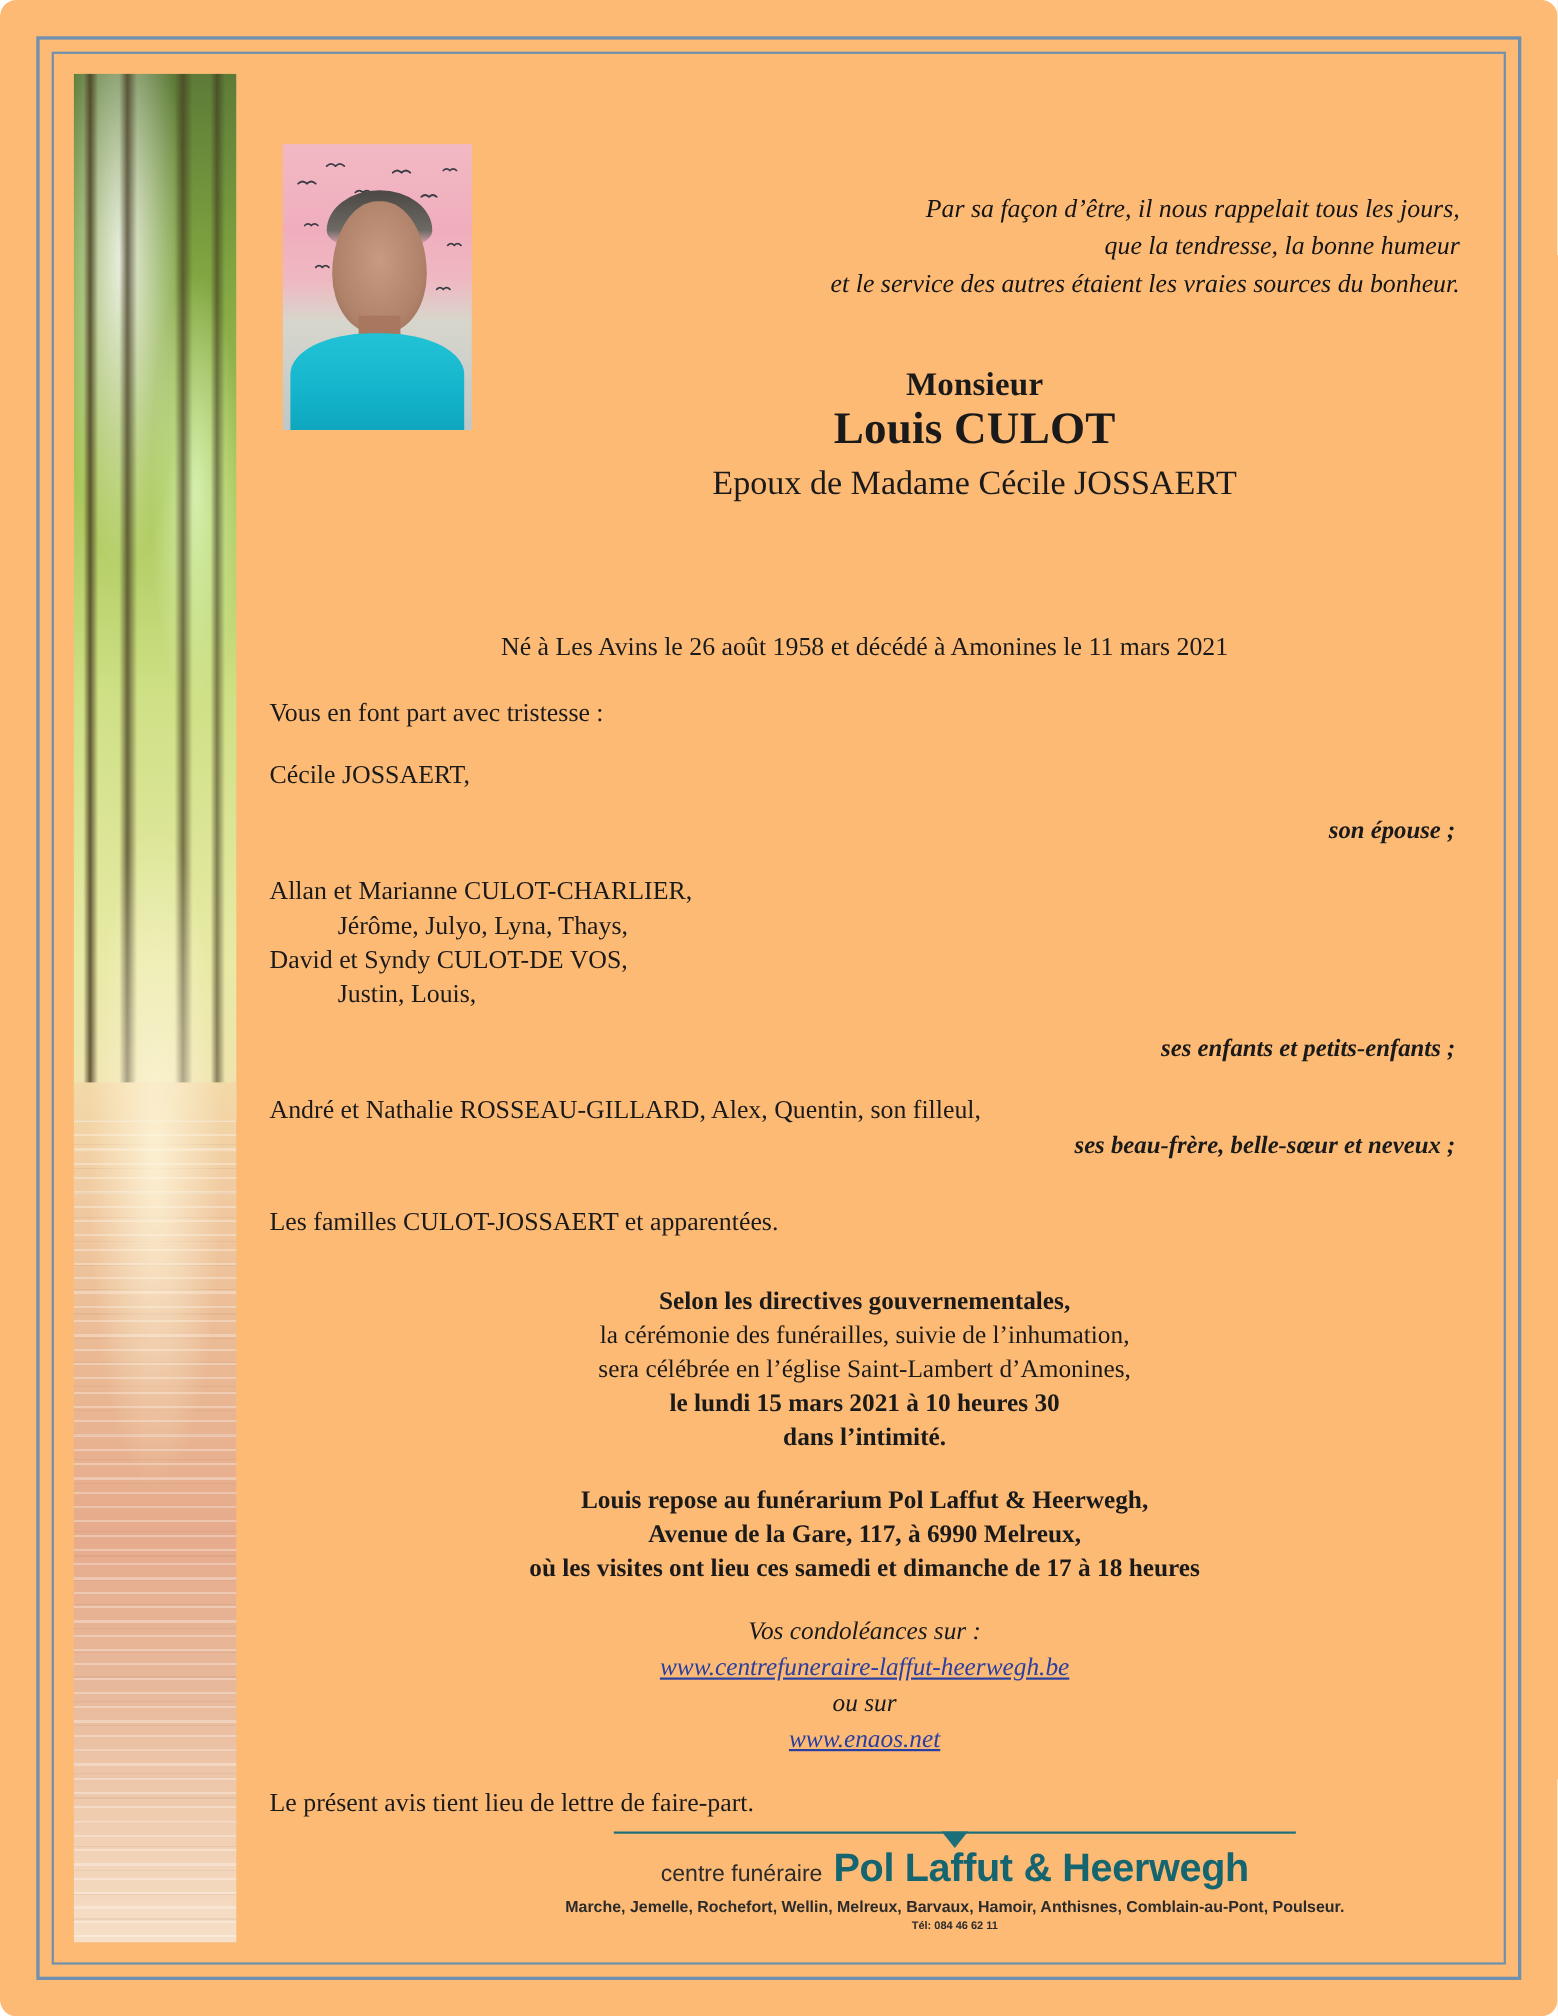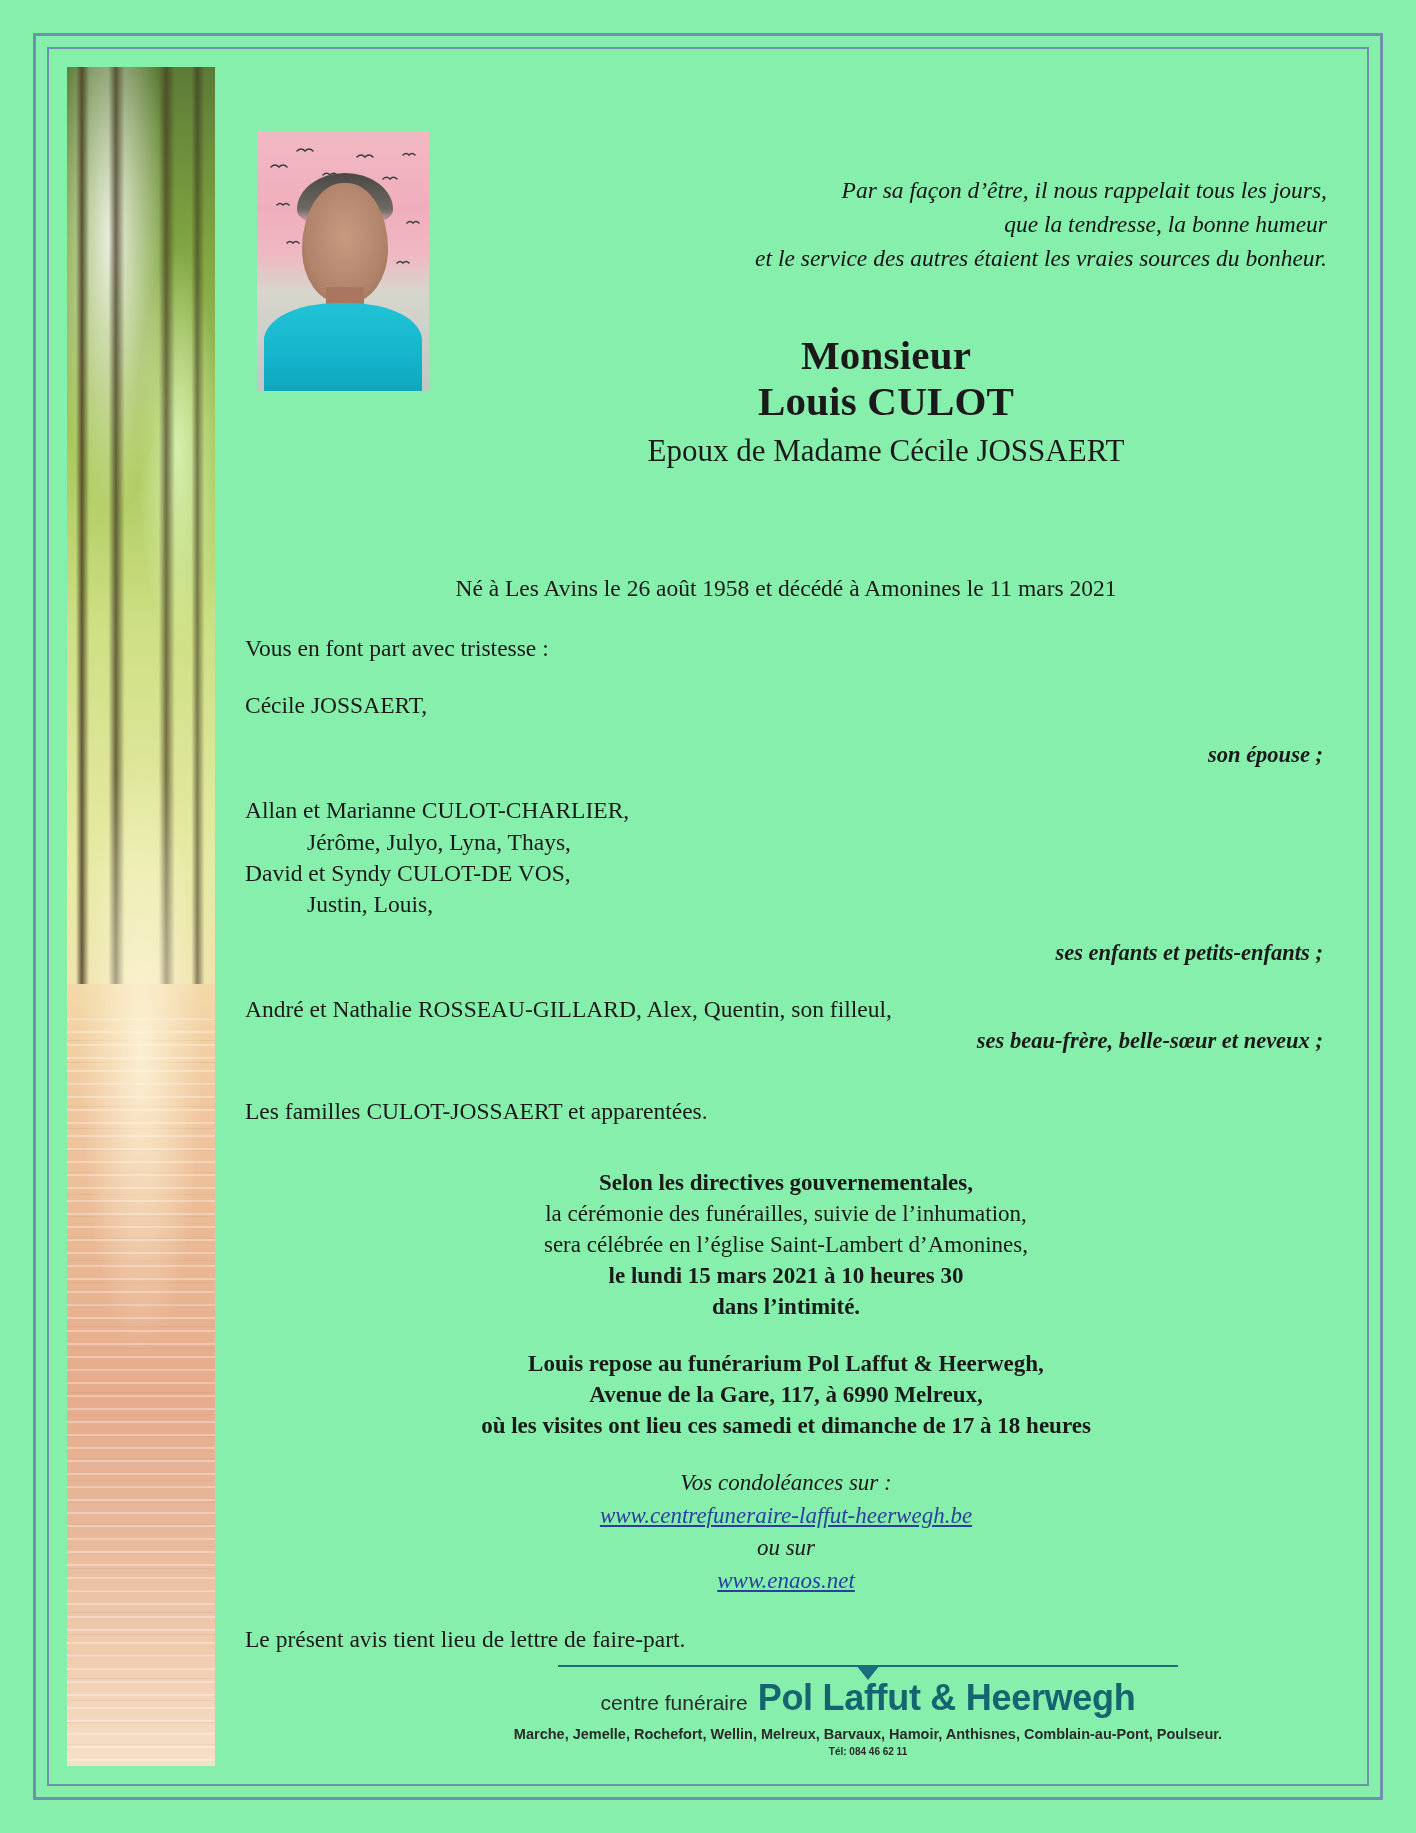--- a/index.html
+++ b/index.html
@@ -12,23 +12,24 @@
     height: 1833px;
     font-family: "Liberation Serif", serif;
     color: #1a1a1a;
     overflow: hidden;
   }
 
   .page {
     position: relative;
     width: 1416px;
     height: 1833px;
-    background: #86efac;
+    background: #fdba74;
     box-sizing: border-box;
     padding: 17px 36px;
+    border-radius: 15px;
   }
 
   
   .frame-outer {
     position: absolute;
     left: 33px;
     top: 33px;
     right: 33px;
     bottom: 33px;
     border: 3px solid #6f90ae;
@@ -189,21 +190,21 @@
   
   .name-block {
     position: absolute;
     left: 230px;
     right: 34px;
     top: 278px;
     text-align: center;
   }
   .name-block .title-mr {
     font-weight: bold;
-    font-size: 41px;
+    font-size: 30px;
     line-height: 1.12;
     letter-spacing: 0.2px;
   }
   .name-block .full-name {
     font-weight: bold;
     font-size: 41px;
     line-height: 1.12;
     letter-spacing: 0.2px;
   }
   .name-block .spouse-line {

